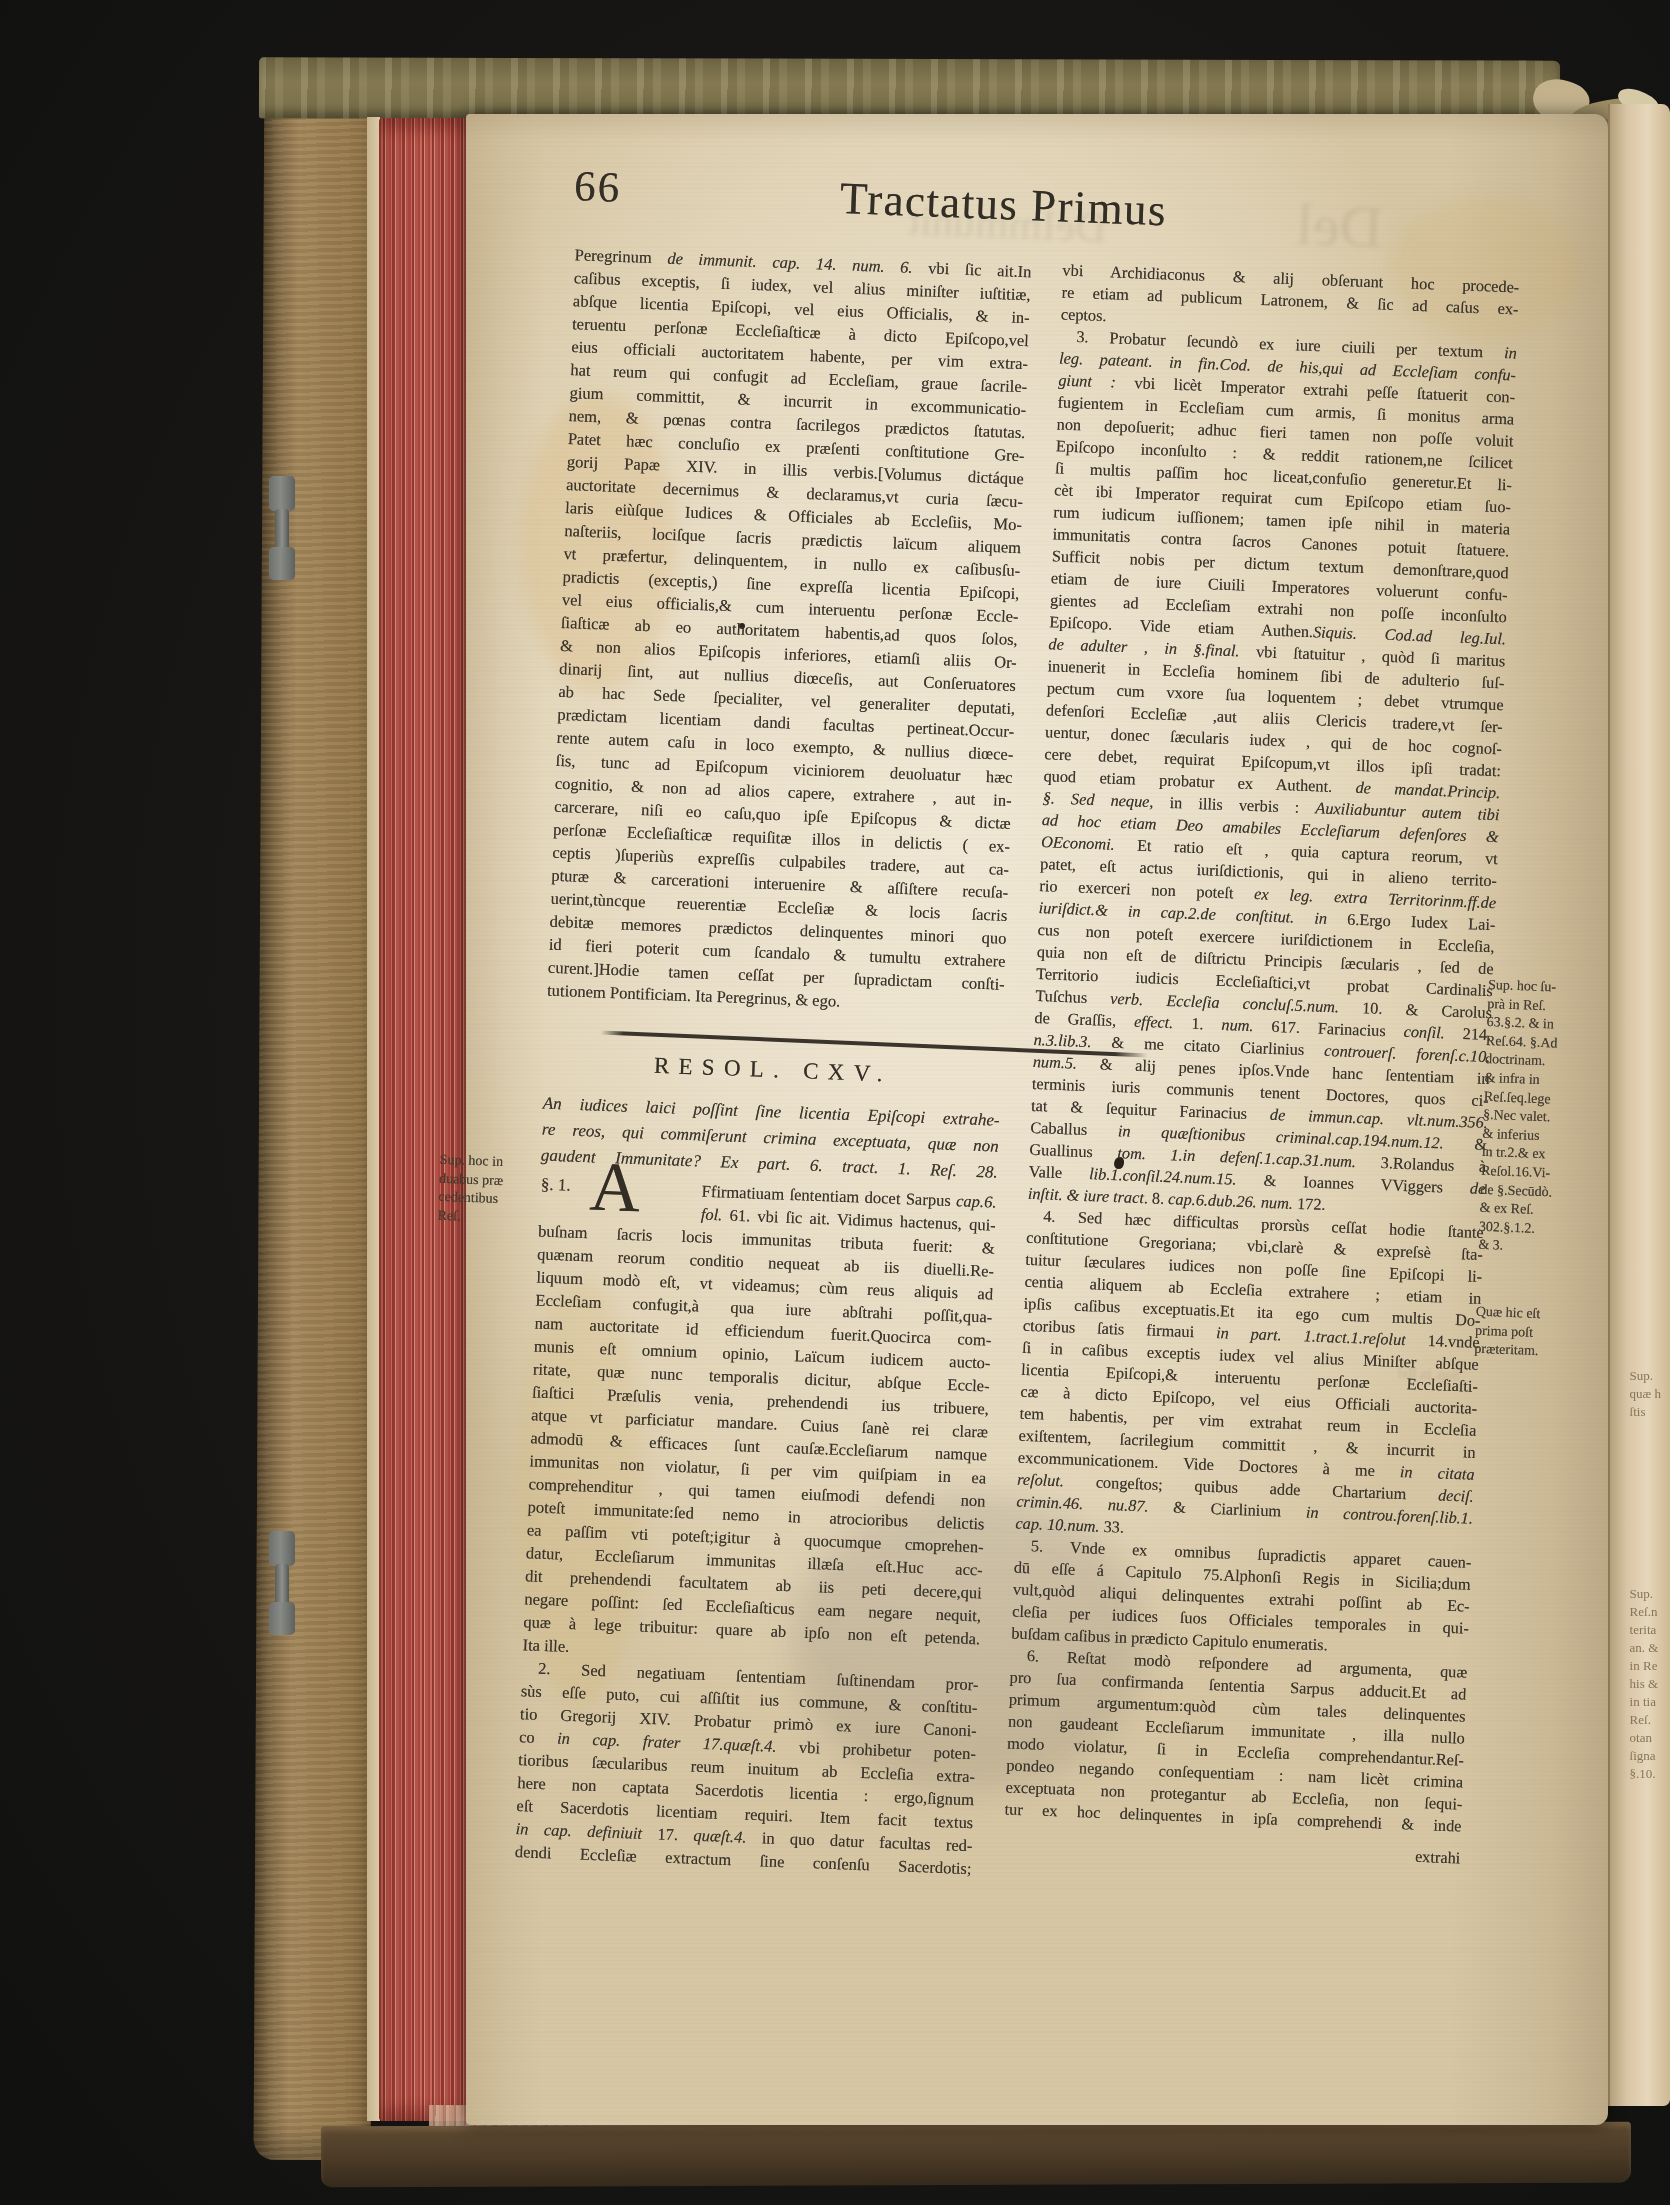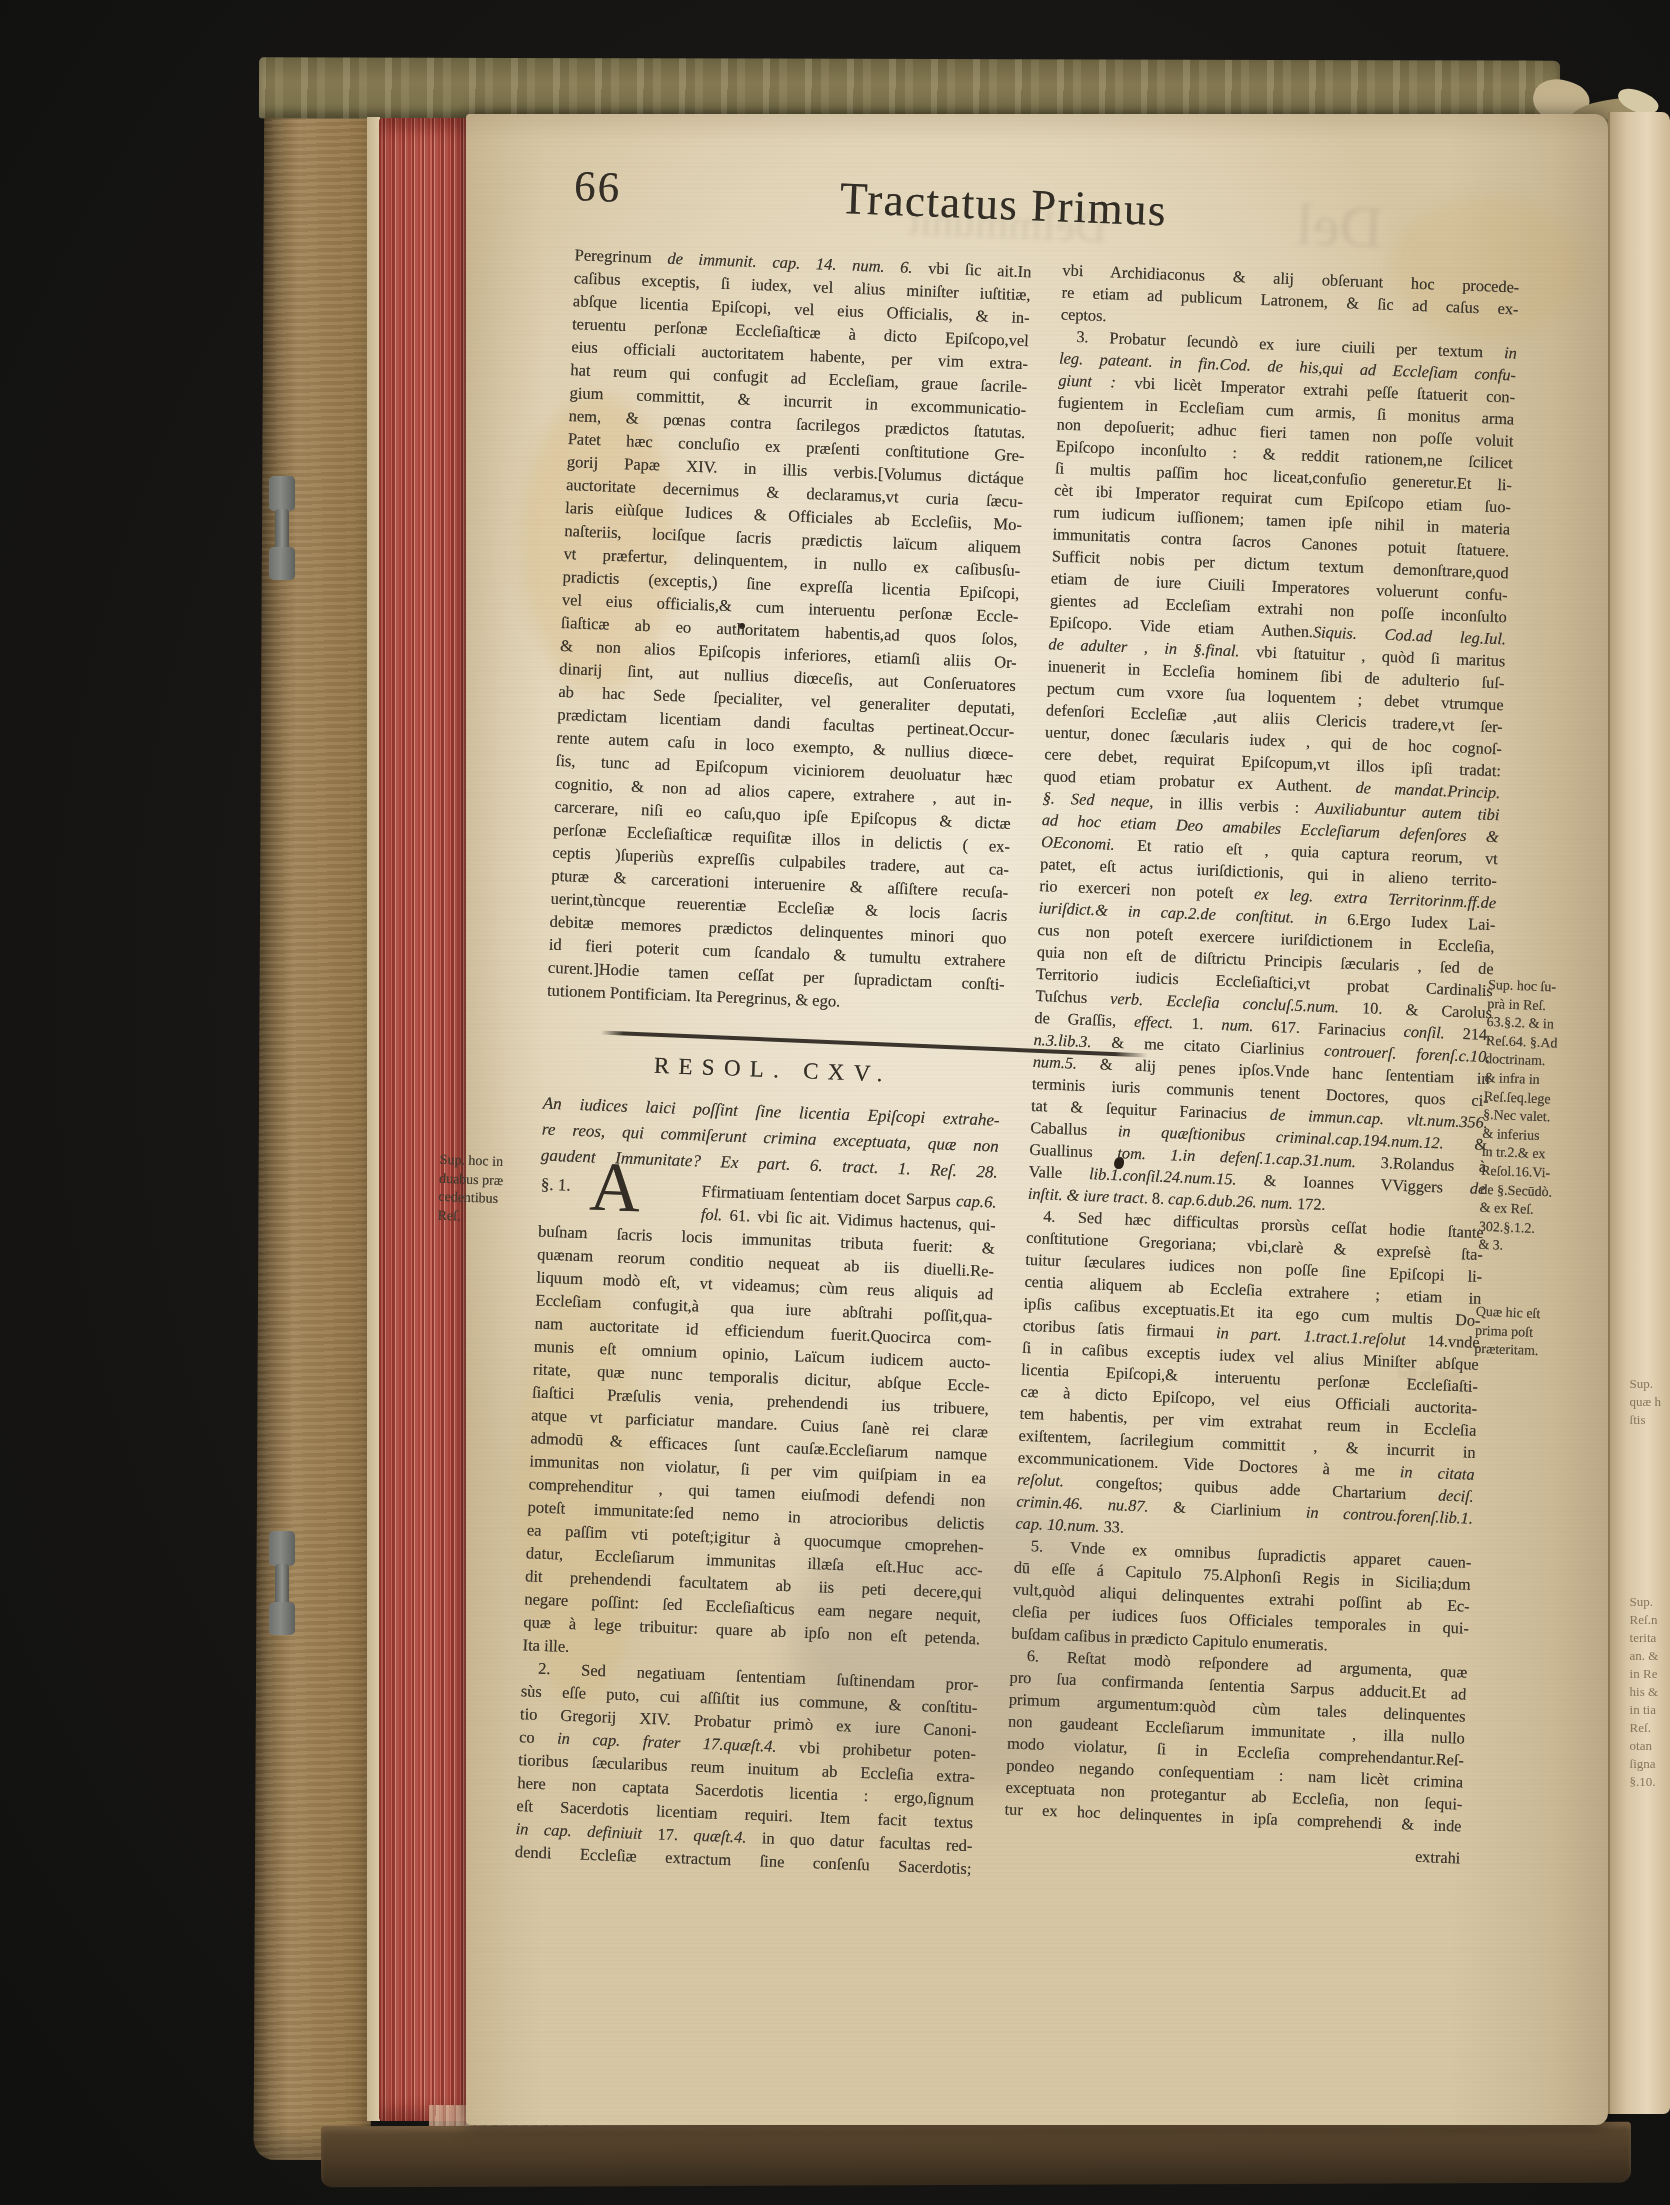--- a/index.html
+++ b/index.html
@@ -47,21 +47,21 @@
   .page{position:absolute;left:466px;top:114px;width:1142px;height:2011px;
     border-radius:3.7px 14px 12px 4.7px;
     background:
       linear-gradient(90deg, rgba(150,120,75,.22) 0px, rgba(150,120,75,.08) 42px, rgba(0,0,0,0) 79px),
       linear-gradient(90deg, rgba(0,0,0,0) 86%, rgba(135,105,65,.14) 95%, rgba(110,85,50,.26) 100%),
       linear-gradient(180deg, rgba(120,95,60,.14) 0, rgba(0,0,0,0) 28px),
       radial-gradient(606px 932px at 42% 36%, #f0e8d5 0%, #eadfc9 45%, #e1d4b7 76%, #d6c6a4 100%);
     box-shadow:0 0 18.6px rgba(0,0,0,.5);}
   .page::after{content:"";position:absolute;inset:0;border-radius:inherit;
     background:repeating-linear-gradient(0deg, rgba(120,100,70,.025) 0 1.4px, rgba(0,0,0,0) 1.4px 4.2px);}
-  .next-edge{position:absolute;left:1608px;top:112px;width:62px;height:2002px;overflow:hidden;
+  .next-edge{position:absolute;left:1608px;top:104px;width:62px;height:2002px;overflow:hidden;
     border-left:2.3px solid #8d7855;border-radius:0 8.4px 6.5px 0;
     background:linear-gradient(90deg,#b5a07c 0%,#d8c5a5 28%,#e7d7ba 62%,#cdb995 100%);}
   .stain{position:absolute;border-radius:50%;filter:blur(8.4px);}
   .stain.s1{left:56px;top:280px;width:154px;height:298px;background:rgba(208,162,82,.20);}
   .stain.s2{left:51px;top:1165px;width:126px;height:429px;background:rgba(205,165,90,.16);}
   .stain.s3{left:922px;top:84px;width:196px;height:140px;background:rgba(200,160,85,.13);}
   .smudge{position:absolute;left:326px;top:1379px;width:354px;height:298px;border-radius:50%;
     background:rgba(70,65,60,.13);filter:blur(16px);}
   .blob{position:absolute;left:648px;top:1043px;width:10.2px;height:12px;background:#27211a;border-radius:60% 40% 55% 45%;}
   .worm{position:absolute;left:273px;top:509px;width:6px;height:6px;background:#2a241d;border-radius:50%;}

